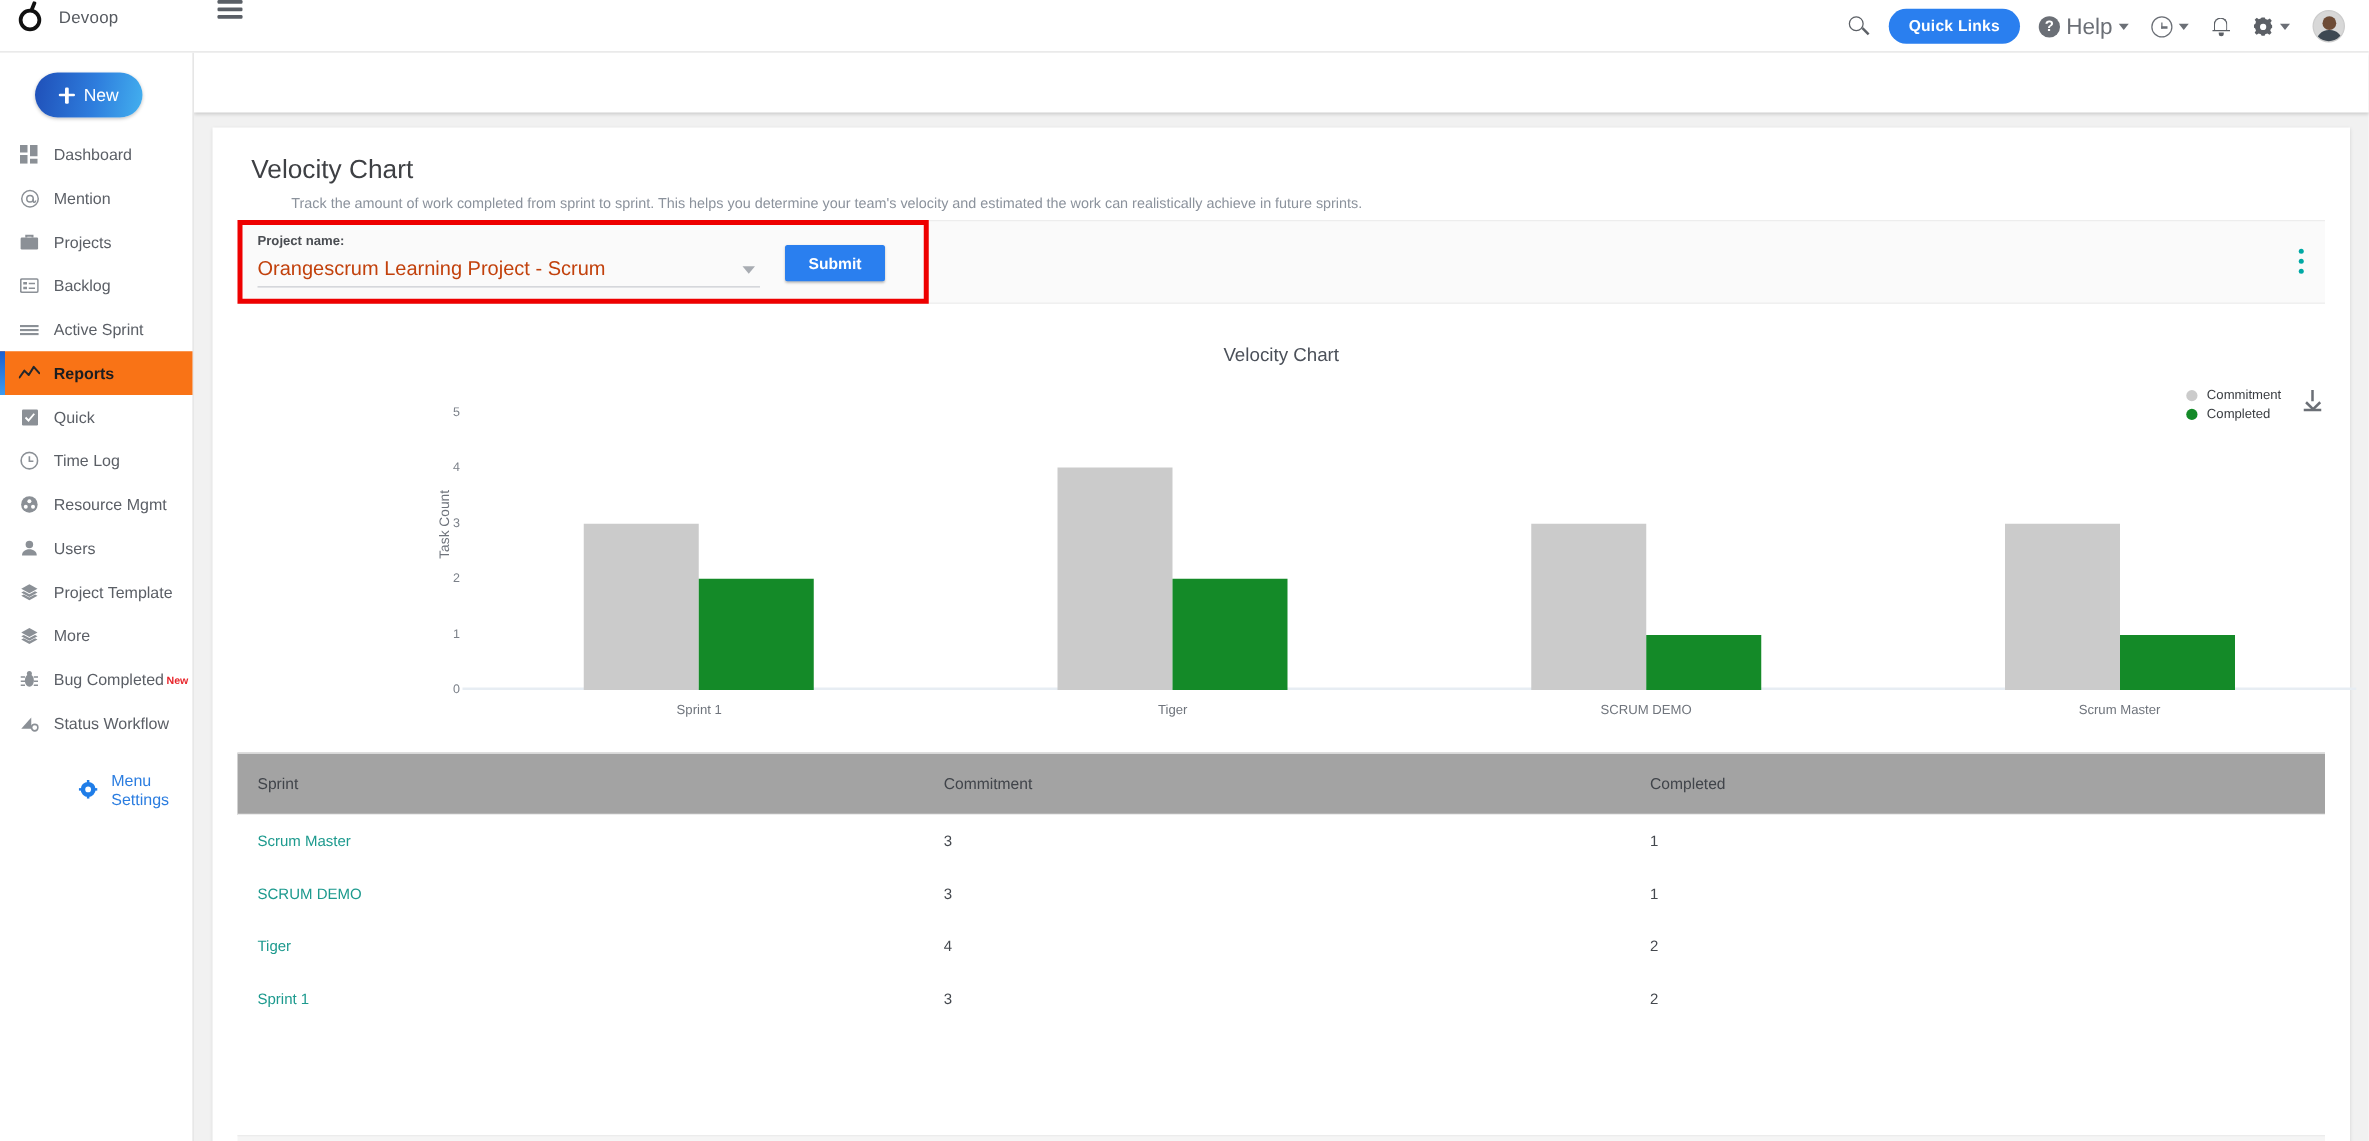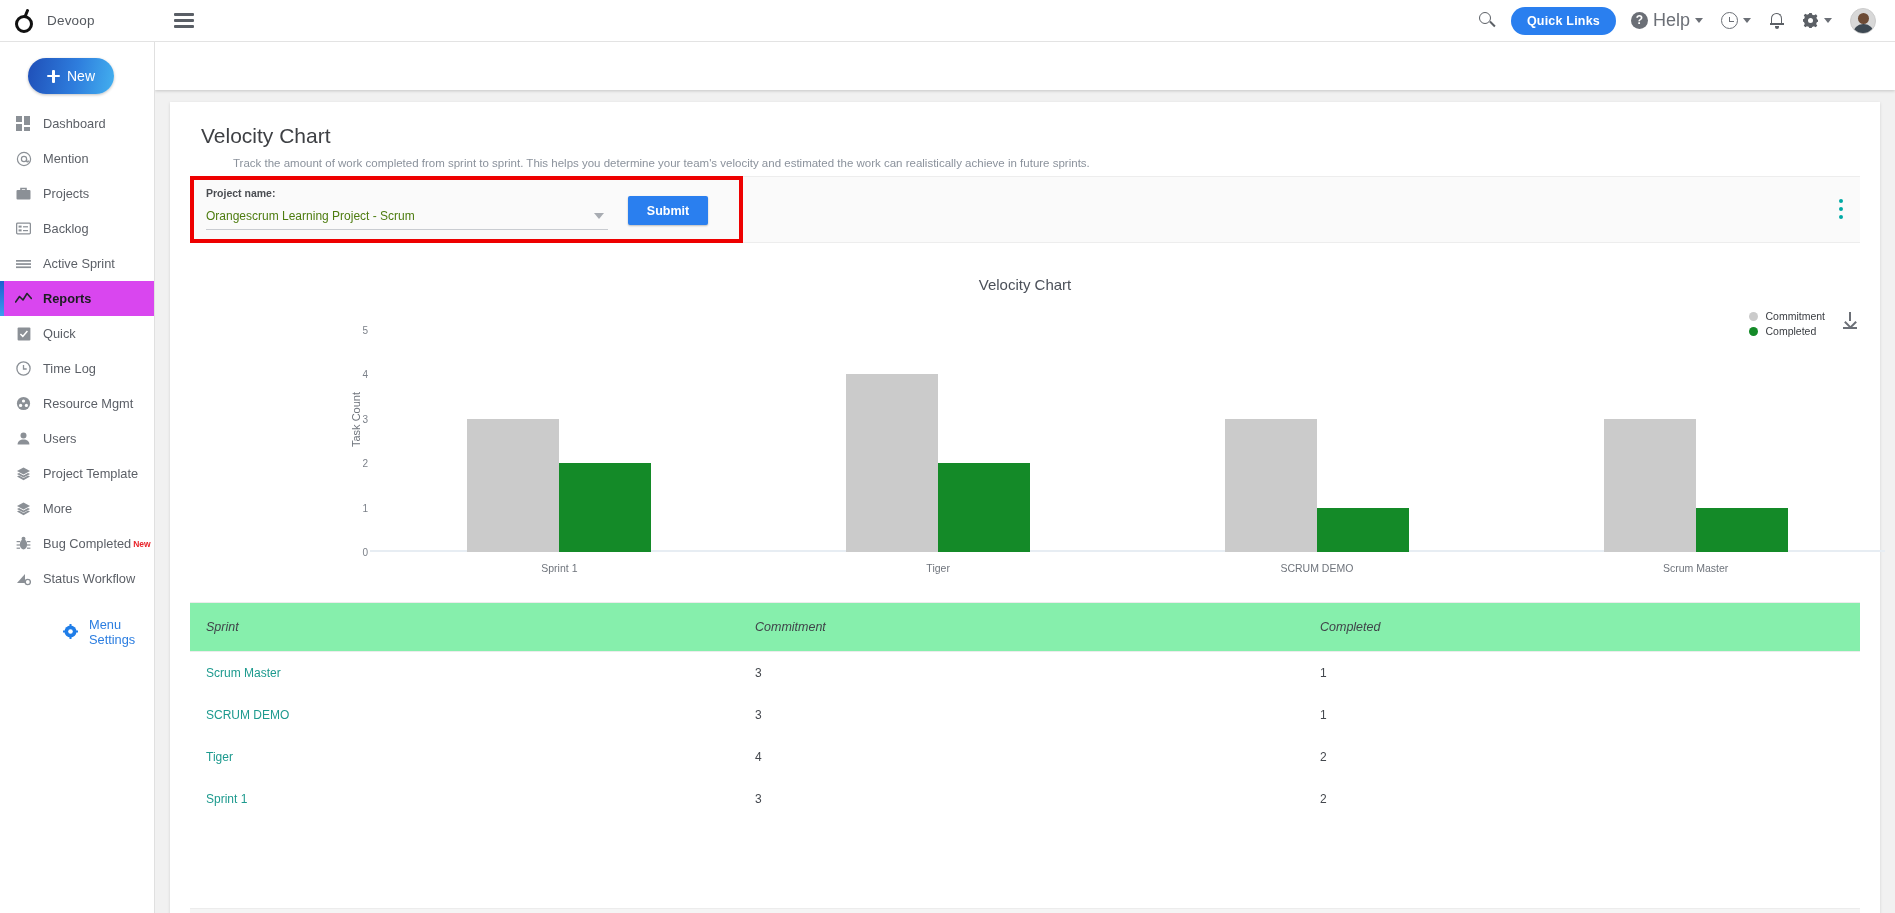--- a/index.html
+++ b/index.html
@@ -7,21 +7,21 @@
     width: 1895px; height: 913px;
     font-family: "Liberation Sans", sans-serif;
     background: #ffffff;
     overflow: hidden;
   }
 
   
   .topbar {
     position: absolute; top: 0; left: 0; width: 1895px; height: 42px;
     background: #ffffff; border-bottom: 1px solid #e3e3e3;
-    display: flex; align-items: center; z-index: 30; gap: 36px;
+    display: flex; align-items: flex-start; z-index: 30; gap: 36px;
   }
   .brand { display: flex; align-items: center; padding-left: 12px; width: 114px; }
   .brand-logo {
     width: 26px; height: 26px; position: relative; flex: 0 0 auto;
   }
   .brand-logo .ring {
     position: absolute; left: 3px; top: 7px; width: 18px; height: 18px;
     border: 3px solid #111; border-radius: 50%;
   }
   .brand-logo .stem {
@@ -98,21 +98,21 @@
   .plus:before, .plus:after { content:""; position:absolute; background:#fff; border-radius:1px; }
   .plus:before { left: 5.2px; top: 0; width: 2.4px; height: 13px; }
   .plus:after  { left: 0; top: 5.2px; width: 13px; height: 2.4px; }
 
   .nav-item {
     display: flex; align-items: center; height: 35px; padding-left: 15px;
     cursor: pointer; position: relative; font-size: 12.8px; color: #5b5f66;
   }
   .nav-item .nav-ico { width: 17px; height: 17px; margin-right: 11px; flex: 0 0 17px;
     display: flex; align-items: center; justify-content: center; }
-  .nav-item.active { background: #d946ef; color: #1b1d20; font-weight: bold; }
+  .nav-item.active { background: #f97316; color: #1b1d20; font-weight: bold; }
   .nav-item.active:before {
     content: ""; position: absolute; left: 0; top: 0; width: 4px; height: 100%;
     background: linear-gradient(180deg,#1b5fd0,#3e9bef);
   }
   .badge-new { color: #e8262c; font-size: 8.5px; font-weight: bold; vertical-align: super; margin-left: 2px; }
   .menu-settings { display: flex; align-items: center; height: 35px; padding-left: 15px;
     margin-top: 18px; cursor: pointer; font-size: 12.8px; color: #2b7de0; margin-left: 48px; }
   .menu-settings .nav-ico { margin-right: 11px; }
   svg.i { display: block; }
 
@@ -139,21 +139,21 @@
     position: absolute; left: 20px; top: 74px; width: 1670px; height: 67px;
     background: #fafafa; border-top: 1px solid #ededed; border-bottom: 1px solid #ededed;
   }
   .filter-label { position: absolute; left: 16px; top: 10px; font-size: 10.5px;
     color: #4a4d52; font-weight: bold; }
   .select-wrap {
     position: absolute; left: 16px; top: 26px; width: 402px; height: 27px;
     border-bottom: 1px solid #c9ccd1; display: flex; align-items: center;
     cursor: pointer; background: transparent;
   }
-  .select-val { font-size: 12px; color: #4d7c0f; }
+  .select-val { font-size: 16px; color: #c2410c; }
   .select-arrow { margin-left: auto; width: 0; height: 0; margin-right: 4px;
     border-left: 5px solid transparent; border-right: 5px solid transparent; border-top: 6px solid #a8acb2; }
   .submit-btn {
     position: absolute; left: 438px; top: 19px; width: 80px; height: 29px;
     background: #2a7fef; color: #fff; border: none; cursor: pointer;
     font-size: 12.5px; font-weight: bold; border-radius: 2px;
     box-shadow: 0 1px 2px rgba(0,0,0,.25);
   }
   .kebab { position: absolute; right: 16px; top: 22px; width: 5px; cursor: pointer; }
   .kebab i { display: block; width: 4px; height: 4px; background: #00a9a5; border-radius: 50%; margin-bottom: 4px; }
@@ -182,22 +182,22 @@
   .xline { position: absolute; left: 0; bottom: 0; width: 1515px; height: 2px; background: #e7edf3; }
   .group { position: absolute; bottom: 0; height: 222px; }
   .bar { position: absolute; bottom: 0; }
   .bar.commit { background: #cbcbcb; }
   .bar.done { background: #148a28; }
   .xtick { position: absolute; top: 232px; font-size: 10.5px; color: #6f747c;
     text-align: center; transform: translateX(-50%); white-space: nowrap; }
 
   
   .tbl { position: absolute; left: 20px; top: 500px; width: 1670px; }
-  .tbl-head { display: flex; height: 50px; align-items: center; background: #86efac;
-    border-top: 1px solid #ececec; border-bottom: 1px solid #ececec; font-style: italic; }
+  .tbl-head { display: flex; height: 50px; align-items: center; background: #a3a3a3;
+    border-top: 1px solid #ececec; border-bottom: 1px solid #ececec; }
   .tbl-row { display: flex; height: 42px; align-items: center; }
   .c1 { width: 565px; padding-left: 16px; }
   .c2 { width: 565px; }
   .c3 { flex: 1; }
   .th { font-size: 12.5px; color: #40444a; }
   .td { font-size: 12px; color: #44484e; }
   .link { color: #1d9a8e; cursor: pointer; }
   .tbl-foot { position: absolute; left: 20px; bottom: 10px; width: 1670px;
     height: 14px; background: #f5f5f5; border-top: 1px solid #ececec; }
 </style>

